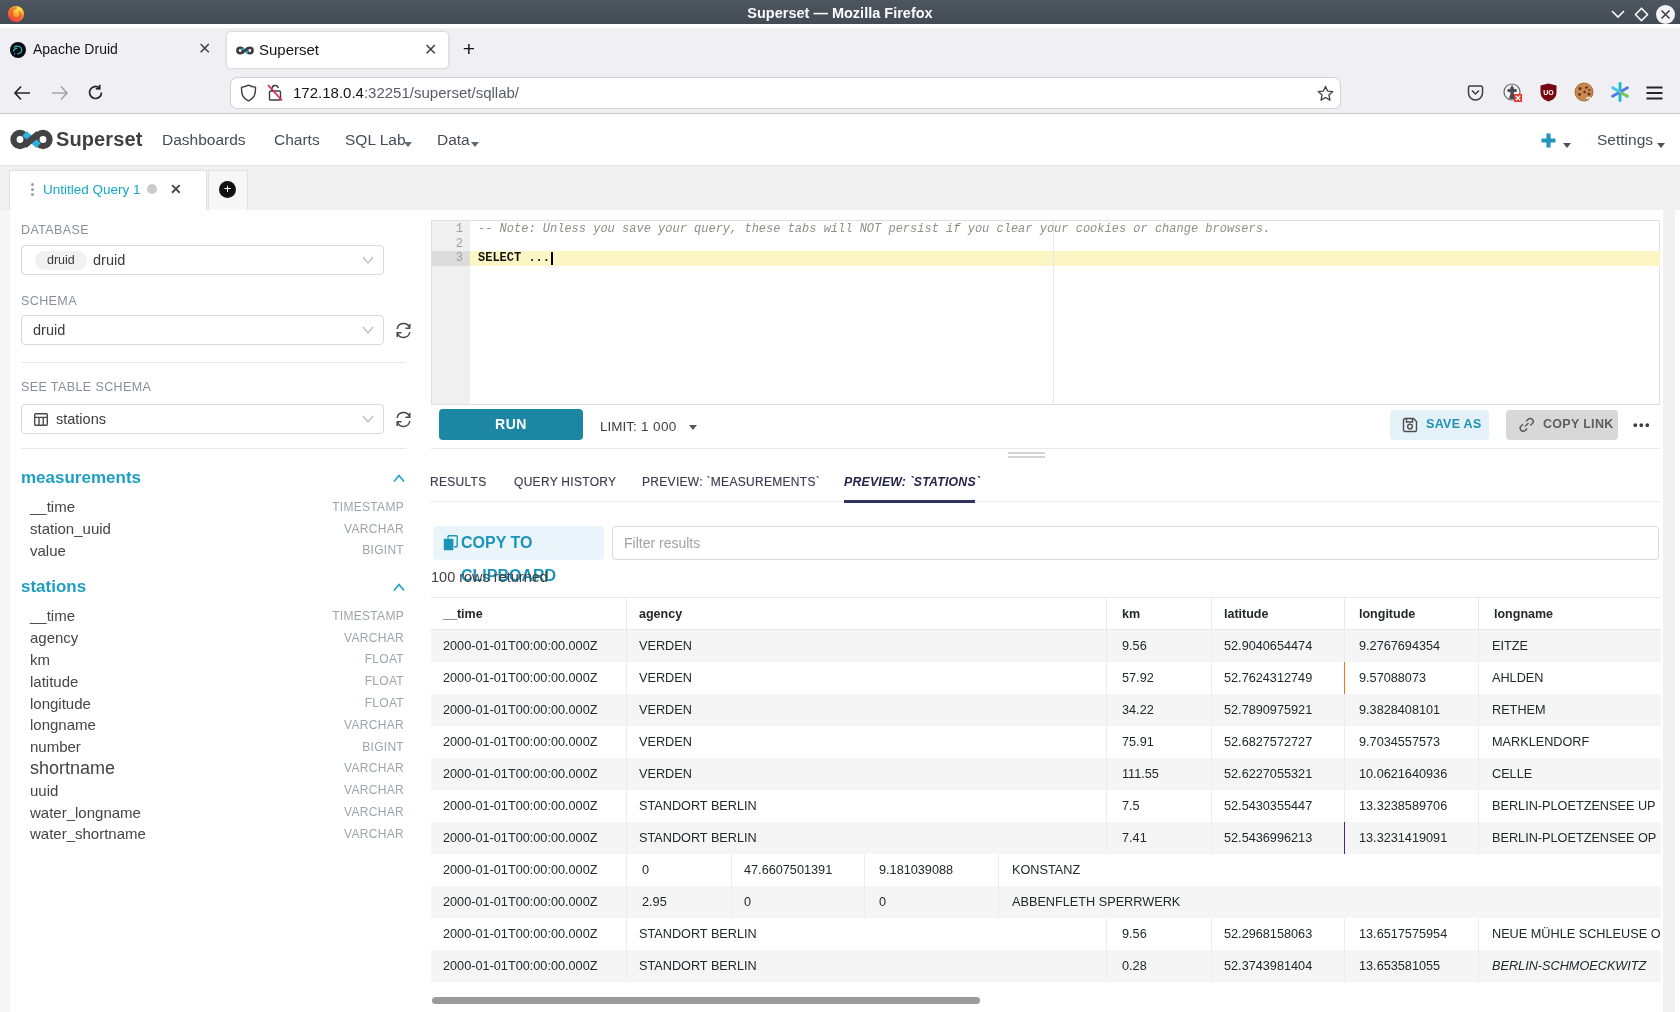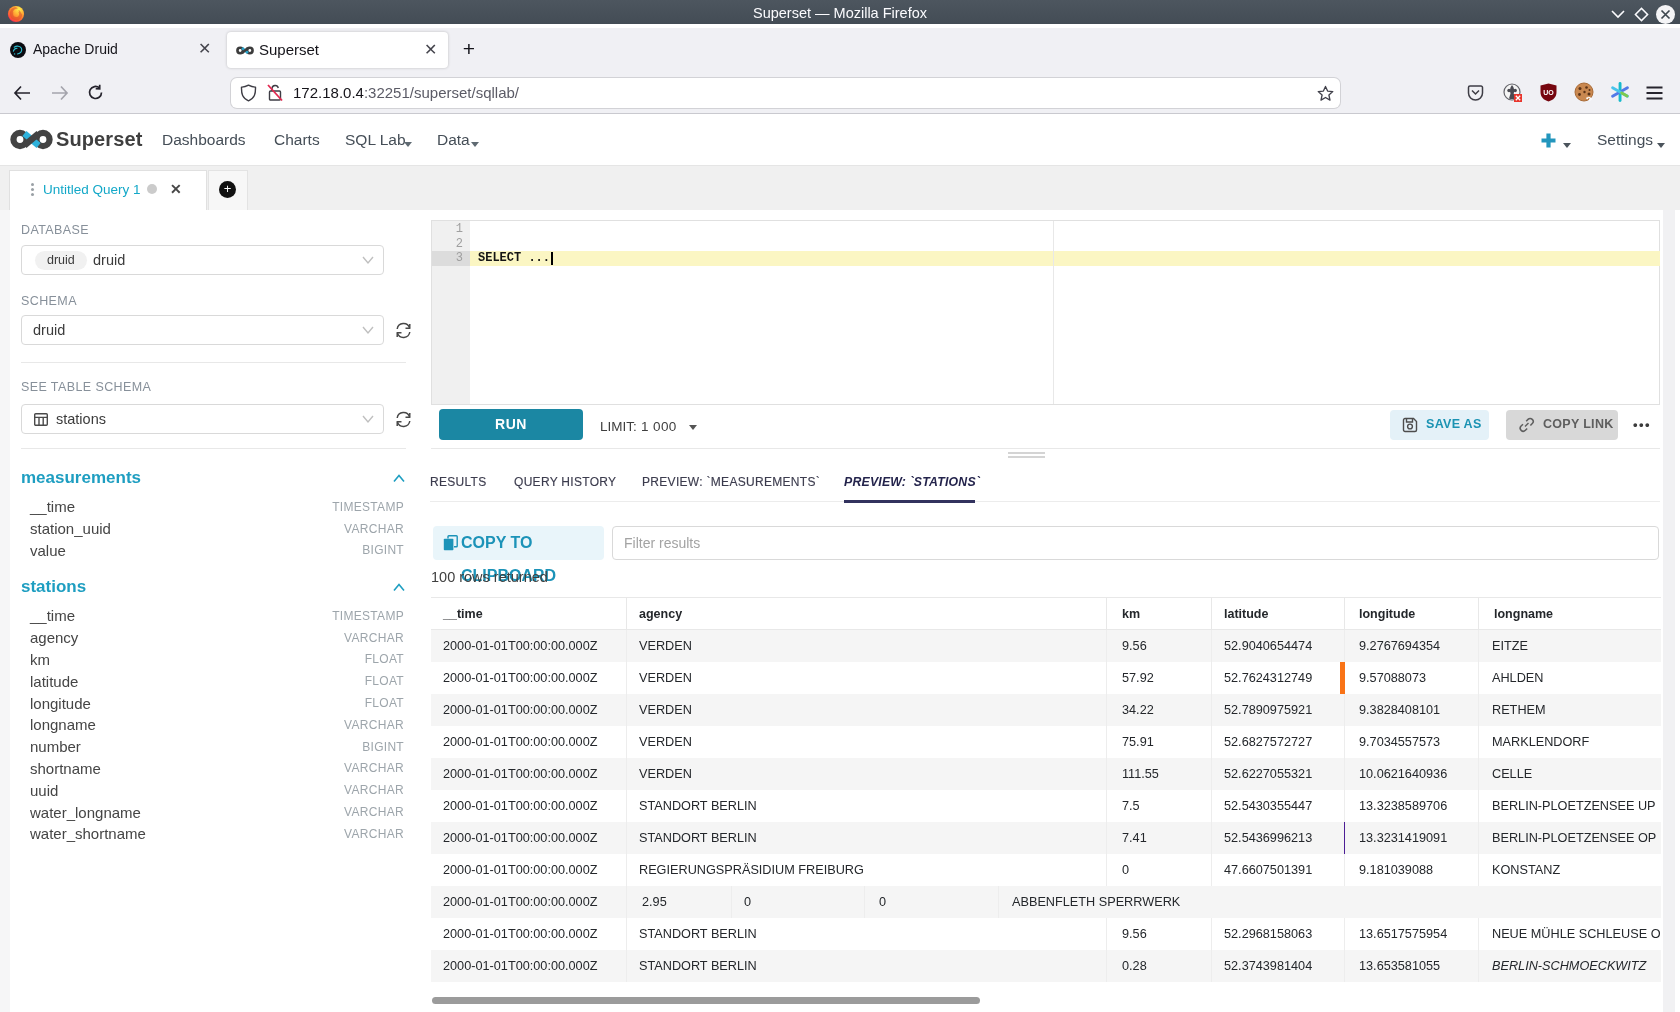--- a/index.html
+++ b/index.html
@@ -3,21 +3,21 @@
 <meta charset="utf-8">
 <style>
 * { margin:0; padding:0; box-sizing:border-box; }
 html,body { width:1680px; height:1012px; overflow:hidden; background:#fff;
   font-family:"Liberation Sans", sans-serif; }
 .abs { position:absolute; }
 </style>
 </head>
 <body>
 
-<div class="abs" id="titlebar" style="left:0;top:0;width:1680px;height:24px;background:linear-gradient(#4d565f,#434c55);">
+<div class="abs" id="titlebar" style="left:0;top:0;width:1680px;height:24px;background:linear-gradient(#4d565f,#434c55);font-weight:bold;">
   <svg class="abs" style="left:7px;top:5px;" width="18" height="18" viewBox="0 0 20 20">
     <defs>
       <radialGradient id="ffg" cx="68%" cy="22%" r="85%">
         <stop offset="0%" stop-color="#fff44f"></stop>
           <stop offset="30%" stop-color="#ffbe3a"></stop>
         <stop offset="60%" stop-color="#ff8a2e"></stop>
           <stop offset="85%" stop-color="#ff5339"></stop>
         <stop offset="100%" stop-color="#f0265d"></stop>
       </radialGradient>
     </defs>
@@ -250,21 +250,21 @@
       </div>
     <div style="height:21.8px;display:flex;justify-content:space-between;align-items:center;">
         <span style="font-size:15px;color:#454545;">longname</span>
         <span style="font-size:12px;color:#9da5ab;letter-spacing:0.3px;">VARCHAR</span>
       </div>
     <div style="height:21.8px;display:flex;justify-content:space-between;align-items:center;">
         <span style="font-size:15px;color:#454545;">number</span>
         <span style="font-size:12px;color:#9da5ab;letter-spacing:0.3px;">BIGINT</span>
       </div>
     <div style="height:21.8px;display:flex;justify-content:space-between;align-items:center;">
-        <span style="font-size:15px;color:#454545;">shortname</span>
+        <span style="font-size:18px;color:#454545;">shortname</span>
         <span style="font-size:12px;color:#9da5ab;letter-spacing:0.3px;">VARCHAR</span>
       </div>
     <div style="height:21.8px;display:flex;justify-content:space-between;align-items:center;">
         <span style="font-size:15px;color:#454545;">uuid</span>
         <span style="font-size:12px;color:#9da5ab;letter-spacing:0.3px;">VARCHAR</span>
       </div>
     <div style="height:21.8px;display:flex;justify-content:space-between;align-items:center;">
         <span style="font-size:15px;color:#454545;">water_longname</span>
         <span style="font-size:12px;color:#9da5ab;letter-spacing:0.3px;">VARCHAR</span>
       </div>
@@ -276,20 +276,21 @@
 </div>
 
 <div class="abs" id="editor" style="left:431px;top:220px;width:1229px;height:185px;background:#fff;border:1px solid #e0e0e0;font-family:'Liberation Mono',monospace;">
   <div class="abs" style="left:0;top:0;width:38px;height:183px;background:#f0f0f0;"></div>
   <div class="abs" style="left:0;top:29.5px;width:38px;height:15.5px;background:#dcdcdc;"></div>
   <div class="abs" style="left:0;top:1px;width:31px;height:14.5px;line-height:14.5px;text-align:right;font-size:12px;color:#9f9f9f;">1</div>
   <div class="abs" style="left:0;top:15.5px;width:31px;height:14.5px;line-height:14.5px;text-align:right;font-size:12px;color:#9f9f9f;">2</div>
   <div class="abs" style="left:0;top:30px;width:31px;height:14.5px;line-height:14.5px;text-align:right;font-size:12px;color:#9f9f9f;">3</div>
   <div class="abs" style="left:38px;top:29.5px;width:1190px;height:15.5px;background:#fbf6c3;"></div>
   <div class="abs" style="left:621px;top:0;width:1px;height:183px;background:#e8e8e8;"></div>
+  <div class="abs" style="left:46px;top:1px;height:14.5px;line-height:14.5px;font-size:12px;font-style:italic;color:#8e8f88;white-space:pre;">-- Note: Unless you save your query, these tabs will NOT persist if you clear your cookies or change browsers.</div>
   <div class="abs" style="left:46px;top:30px;height:14.5px;line-height:14.5px;font-size:12px;font-weight:bold;color:#141414;white-space:pre;">SELECT ...</div>
   <div class="abs" style="left:118.5px;top:30.5px;width:2px;height:13px;background:#000;"></div>
 </div>
 
 <div class="abs" id="toolbar" style="left:431px;top:405px;width:1229px;height:44px;background:#fff;border-bottom:1px solid #e8e8e8;">
   <div class="abs" style="left:8px;top:4px;width:144px;height:31px;background:#1b87a3;border-radius:4px;color:#fff;font-weight:bold;font-size:14px;line-height:31px;text-align:center;letter-spacing:0.6px;">RUN</div>
   <div class="abs" style="left:169px;top:0;height:44px;line-height:43px;font-size:13.5px;color:#3f3f3f;">LIMIT:</div>
   <div class="abs" style="left:210px;top:0;height:44px;line-height:43px;font-size:13.5px;color:#3f3f3f;letter-spacing:0.4px;">1 000</div>
   <div class="abs" style="left:258px;top:20px;width:0;height:0;border:4.5px solid transparent;border-top:5.5px solid #555;"></div>
   <div class="abs" style="left:959px;top:5px;width:99px;height:30px;background:#e4f1f8;border-radius:4px;">
@@ -346,21 +347,21 @@
       <div style="width:480px;padding-left:12px;border-right:1px solid #ededed;overflow:hidden;white-space:nowrap;">VERDEN</div>
       <div style="width:105px;padding-left:15px;border-right:1px solid #ededed;overflow:hidden;white-space:nowrap;">9.56</div>
       <div style="width:133px;padding-left:12px;border-right:1px solid #ededed;overflow:hidden;white-space:nowrap;">52.9040654474</div>
       <div style="width:134px;padding-left:14px;border-right:1px solid #ededed;overflow:hidden;white-space:nowrap;">9.2767694354</div>
       <div style="width:182px;padding-left:13px;overflow:hidden;white-space:nowrap;">EITZE</div>
     </div>
   <div style="display:flex;height:32px;background:#fff;font-size:12.7px;color:#24272b;line-height:32px;">
       <div style="width:196px;padding-left:12px;border-right:1px solid #ededed;overflow:hidden;white-space:nowrap;">2000-01-01T00:00:00.000Z</div>
       <div style="width:480px;padding-left:12px;border-right:1px solid #ededed;overflow:hidden;white-space:nowrap;">VERDEN</div>
       <div style="width:105px;padding-left:15px;border-right:1px solid #ededed;overflow:hidden;white-space:nowrap;">57.92</div>
-      <div style="width:133px;padding-left:12px;border-right:5px solid #f97316;overflow:hidden;white-space:nowrap;">52.7624312749</div>
+      <div style="width:133px;padding-left:12px;border-right:1px solid #f97316;overflow:hidden;white-space:nowrap;">52.7624312749</div>
       <div style="width:134px;padding-left:14px;border-right:1px solid #ededed;overflow:hidden;white-space:nowrap;">9.57088073</div>
       <div style="width:182px;padding-left:13px;overflow:hidden;white-space:nowrap;">AHLDEN</div>
     </div>
   <div style="display:flex;height:32px;background:#f5f5f5;font-size:12.7px;color:#24272b;line-height:32px;">
       <div style="width:196px;padding-left:12px;border-right:1px solid #ededed;overflow:hidden;white-space:nowrap;">2000-01-01T00:00:00.000Z</div>
       <div style="width:480px;padding-left:12px;border-right:1px solid #ededed;overflow:hidden;white-space:nowrap;">VERDEN</div>
       <div style="width:105px;padding-left:15px;border-right:1px solid #ededed;overflow:hidden;white-space:nowrap;">34.22</div>
       <div style="width:133px;padding-left:12px;border-right:1px solid #ededed;overflow:hidden;white-space:nowrap;">52.7890975921</div>
       <div style="width:134px;padding-left:14px;border-right:1px solid #ededed;overflow:hidden;white-space:nowrap;">9.3828408101</div>
       <div style="width:182px;padding-left:13px;overflow:hidden;white-space:nowrap;">RETHEM</div>
@@ -392,21 +393,20 @@
   <div style="display:flex;height:32px;background:#f5f5f5;font-size:12.7px;color:#24272b;line-height:32px;">
       <div style="width:196px;padding-left:12px;border-right:1px solid #ededed;overflow:hidden;white-space:nowrap;">2000-01-01T00:00:00.000Z</div>
       <div style="width:480px;padding-left:12px;border-right:1px solid #ededed;overflow:hidden;white-space:nowrap;">STANDORT BERLIN</div>
       <div style="width:105px;padding-left:15px;border-right:1px solid #ededed;overflow:hidden;white-space:nowrap;">7.41</div>
       <div style="width:133px;padding-left:12px;border-right:1px solid #4c1d95;overflow:hidden;white-space:nowrap;">52.5436996213</div>
       <div style="width:134px;padding-left:14px;border-right:1px solid #ededed;overflow:hidden;white-space:nowrap;">13.3231419091</div>
       <div style="width:182px;padding-left:13px;overflow:hidden;white-space:nowrap;">BERLIN-PLOETZENSEE OP</div>
     </div>
   <div style="display:flex;height:32px;background:#fff;font-size:12.7px;color:#24272b;line-height:32px;">
       <div style="width:196px;padding-left:12px;border-right:1px solid #ededed;overflow:hidden;white-space:nowrap;">2000-01-01T00:00:00.000Z</div>
-      <div style="width:480px;padding-left:12px;border-right:1px solid #ededed;overflow:hidden;white-space:nowrap;">REGIERUNGSPRÄSIDIUM FREIBURG</div>
       <div style="width:105px;padding-left:15px;border-right:1px solid #ededed;overflow:hidden;white-space:nowrap;">0</div>
       <div style="width:133px;padding-left:12px;border-right:1px solid #ededed;overflow:hidden;white-space:nowrap;">47.6607501391</div>
       <div style="width:134px;padding-left:14px;border-right:1px solid #ededed;overflow:hidden;white-space:nowrap;">9.181039088</div>
       <div style="width:182px;padding-left:13px;overflow:hidden;white-space:nowrap;">KONSTANZ</div>
     </div>
   <div style="display:flex;height:32px;background:#f5f5f5;font-size:12.7px;color:#24272b;line-height:32px;">
       <div style="width:196px;padding-left:12px;border-right:1px solid #ededed;overflow:hidden;white-space:nowrap;">2000-01-01T00:00:00.000Z</div>
       <div style="width:105px;padding-left:15px;border-right:1px solid #ededed;overflow:hidden;white-space:nowrap;">2.95</div>
       <div style="width:133px;padding-left:12px;border-right:1px solid #ededed;overflow:hidden;white-space:nowrap;">0</div>
       <div style="width:134px;padding-left:14px;border-right:1px solid #ededed;overflow:hidden;white-space:nowrap;">0</div>

